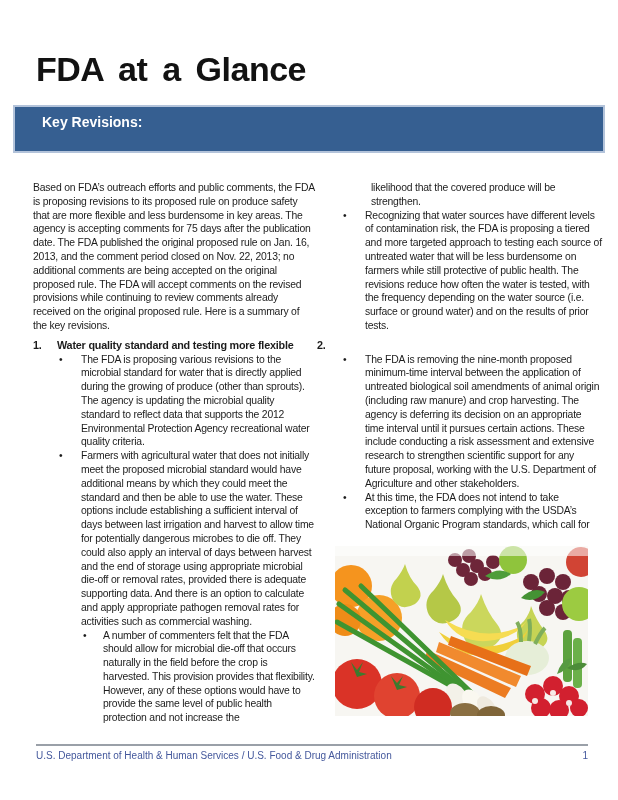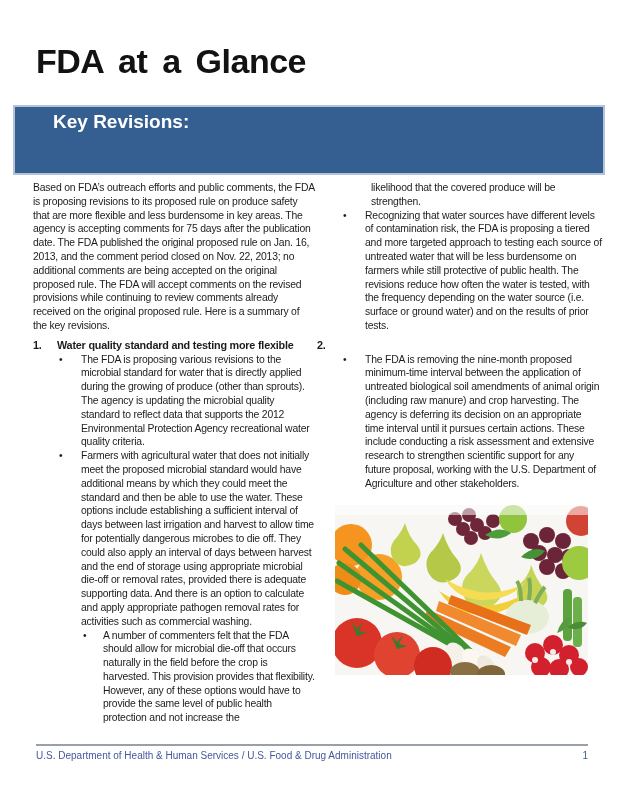--- a/index.html
+++ b/index.html
@@ -15,39 +15,39 @@
   .page{
     position:relative;
     width:618px;height:800px;
     background:#ffffff;
     font-family:"Liberation Sans", sans-serif;
     color:var(--body-text);
     overflow:hidden;
   }
   
   .doc-title{
-    position:absolute;left:36px;top:42px;
+    position:absolute;left:36px;top:50px;
     font-size:34px;font-weight:700;color:#121212;
     letter-spacing:-0.5px;word-spacing:6px;
   }
   .logo{
     position:absolute;right:12px;top:27px;width:234px;
     text-align:center;line-height:1.04;
   }
   .logo-line1{font-size:24.5px;font-weight:700;color:var(--logo-cyan);letter-spacing:-0.3px;white-space:nowrap;}
   .logo-line2{font-size:19px;font-weight:700;color:var(--logo-navy);letter-spacing:2.2px;white-space:nowrap;}
   .logo-swoosh{display:block;margin:3px auto 0;}
   .logo-bar{width:120px;height:9px;background:var(--logo-navy);margin:0 auto;}
   
   .banner{
-    position:absolute;left:13px;top:105px;width:592px;height:70px;
+    position:absolute;left:13px;top:105px;width:592px;height:48px;
     background:var(--banner-bg);
     border:2px solid var(--banner-border);
-    padding:4px 10px 0 38px;
-    color:#ffffff;font-weight:700;font-size:19px;line-height:22px;
+    padding:4px 10px 0 27px;
+    color:#ffffff;font-weight:700;font-size:14px;line-height:22px;
   }
   
   .col{
     position:absolute;top:181px;
     font-size:10.4px;line-height:13.8px;letter-spacing:-0.2px;
     color:var(--body-text);
   }
   .col-left{left:33px;width:282px;}
   .col-right{left:317px;width:285px;}
   .sec-heading{display:flex;font-weight:700;font-size:10.8px;margin-top:6px;}
@@ -91,20 +91,21 @@
     <div class="bullet l2">A number of commenters felt that the FDA should allow for microbial die-off that occurs naturally in the field before the crop is harvested. This provision provides that flexibility. However, any of these options would have to provide the same level of public health protection and not increase the</div>
   </div>
 
   <div class="col col-right">
     <div class="cont l2">likelihood that the covered produce will be strengthen.</div>
     <div class="bullet l1">Recognizing that water sources have different levels of contamination risk, the FDA is proposing a tiered and more targeted approach to testing each source of untreated water that will be less burdensome on farmers while still protective of public health. The revisions reduce how often the water is tested, with the frequency depending on the water source (i.e. surface or ground water) and on the results of prior tests.</div>
     <div class="sec-heading">
       <span class="num">2.</span>
     </div>
     <div class="bullet l1">The FDA is removing the nine-month proposed minimum-time interval between the application of untreated biological soil amendments of animal origin (including raw manure) and crop harvesting. The agency is deferring its decision on an appropriate time interval until it pursues certain actions. These include conducting a risk assessment and extensive research to strengthen scientific support for any future proposal, working with the U.S. Department of Agriculture and other stakeholders.</div>
+    <div class="bullet l1">At this time, the FDA does not intend to take exception to farmers complying with the USDA’s National Organic Program standards, which call for</div>
 
     <div class="produce">
       <svg width="253" height="170" viewBox="0 0 253 170">
         <rect x="0" y="0" width="253" height="170" fill="#f7f6f2"></rect>
 
         <circle cx="16" cy="40" r="21" fill="#f5941e"></circle>
         <circle cx="44" cy="72" r="23" fill="#f6a027"></circle>
         <circle cx="10" cy="74" r="16" fill="#ef8c18"></circle>
 
         <path d="M70,18 q4,14 12,22 q8,10 -2,18 q-14,8 -22,-4 q-6,-12 4,-22 q6,-8 8,-14 Z" fill="#c2d14e"></path>

